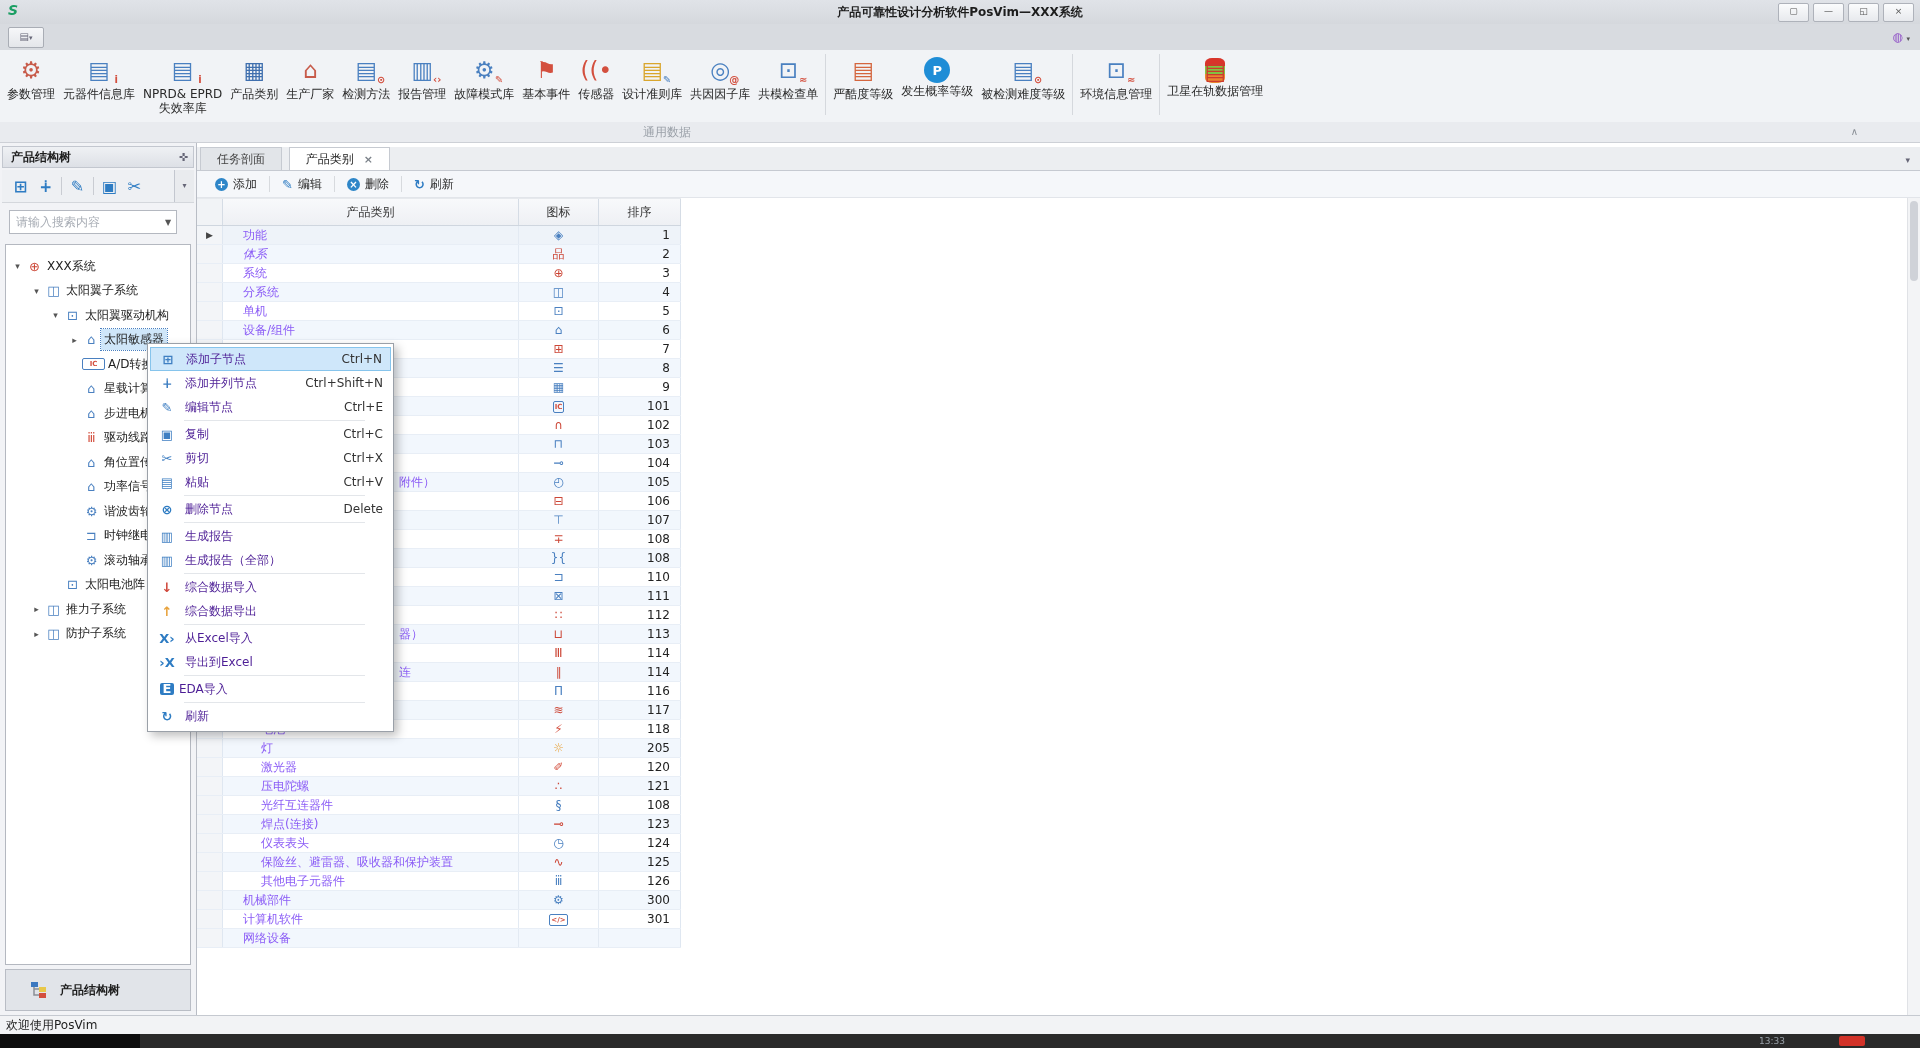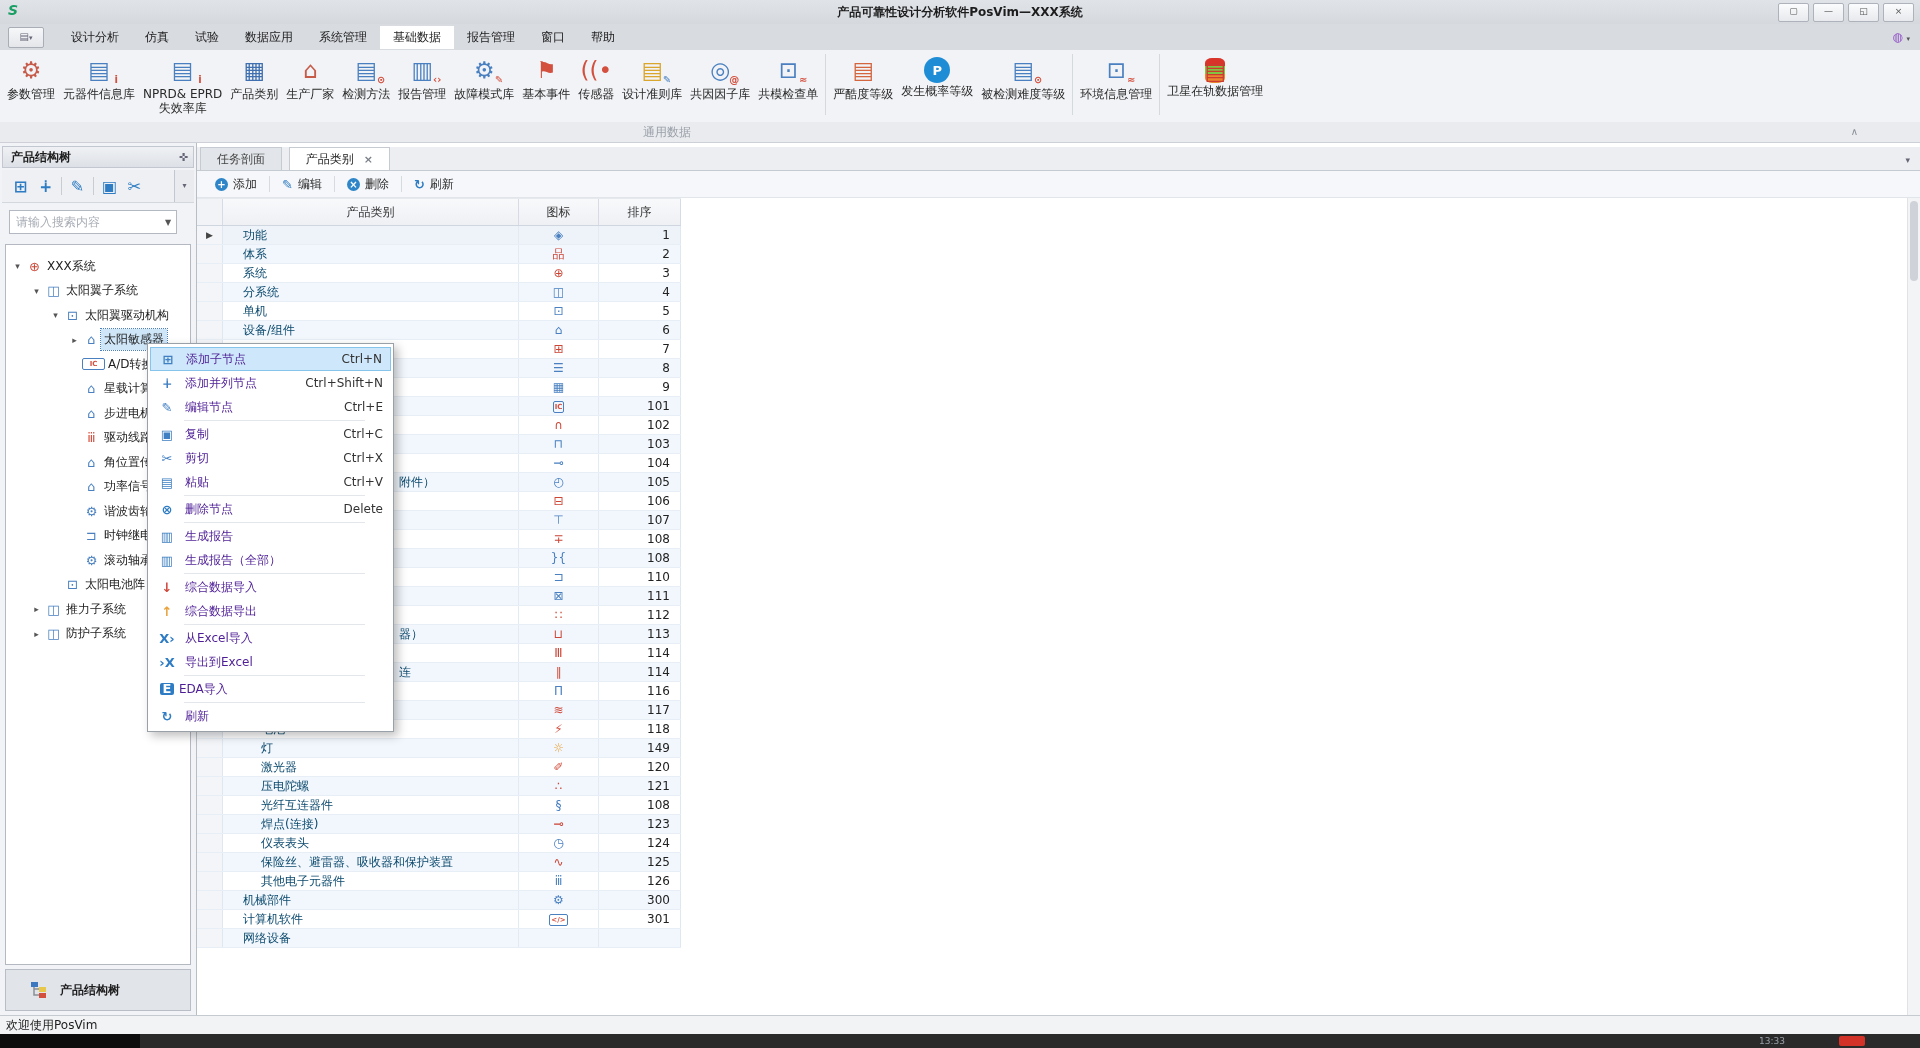--- a/index.html
+++ b/index.html
@@ -72,21 +72,21 @@
 .thead>div{line-height:26px;text-align:center;color:#333;border-right:1px solid #d5dce5;box-sizing:border-box;}
 .h-ind{width:26px;background:#f1f3f6;}
 .h-name{width:296px;}
 .h-icon{width:80px;}
 .h-sort{width:82px;}
 .trow{display:flex;height:19px;line-height:18px;border-bottom:1px solid #e8eef6;box-sizing:border-box;background:#fff;}
 .trow.alt{background:#f2f7fd;}
 .trow.cur{background:#eef3f9;}
 .trow>div{box-sizing:border-box;}
 .cind{width:26px;border-right:1px solid #dfe7f1;background:#f3f5f8;text-align:center;font-size:9px;color:#444;}
-.cname{width:296px;border-right:1px solid #e3eaf3;overflow:hidden;white-space:nowrap;color:#0c4a6e;}
+.cname{width:296px;border-right:1px solid #e3eaf3;overflow:hidden;white-space:nowrap;color:#8b5cf6;}
 .cicon{width:80px;border-right:1px solid #e3eaf3;text-align:center;font-size:12px;}
 .csort{width:82px;border-right:1px solid #dfe7f1;text-align:right;padding-right:10px;color:#222;}
 .boxed{font-size:7px;font-weight:bold;border:1px solid #4a80c0;border-radius:2px;padding:0 1px;line-height:10px;display:inline-block;vertical-align:middle;}
 .vscroll{position:absolute;top:55px;right:0;width:13px;bottom:0;background:#f3f4f6;border-left:1px solid #e0e2e6;box-sizing:border-box;}
 .vthumb{position:absolute;top:3px;left:2px;right:2px;height:80px;background:#cfd2d8;border-radius:4px;}
 
 
 #cmenu{position:absolute;left:147px;top:343px;width:247px;background:#fff;border:1px solid #9aa0a8;box-shadow:4px 4px 9px rgba(0,0,0,.25);padding:3px 0;box-sizing:border-box;z-index:50;}
 .mitem{height:24px;display:flex;align-items:center;padding:0 8px 0 4px;margin:0 2px;box-sizing:border-box;}
 .mitem .mi{width:26px;text-align:center;font-size:13px;font-weight:bold;flex:none;}
@@ -114,31 +114,20 @@
     <span id="wctrls">
         <span class="wbtn">▢</span>
         <span class="wbtn">—</span>
         <span class="wbtn">◱</span>
         <span class="wbtn">×</span>
       </span>
   </div>
 
   <div id="menubar">
     <span class="winbtn"><span>▤</span><span class="crt">▾</span></span>
-    <span id="menu-items" style="display:flex;">
-        <span class="mbitem">设计分析</span>
-        <span class="mbitem">仿真</span>
-        <span class="mbitem">试验</span>
-        <span class="mbitem">数据应用</span>
-        <span class="mbitem">系统管理</span>
-        <span class="mbitem active">基础数据</span>
-        <span class="mbitem">报告管理</span>
-        <span class="mbitem">窗口</span>
-        <span class="mbitem">帮助</span>
-      </span>
     <span class="useric"><span>◍</span> <span class="crt">▾</span></span>
   </div>
 
   <div id="ribbon">
       <div id="ribbon-items" style="display:flex;align-items:stretch;">
         <div class="ritem">
           <span class="ricon icon-params-manage" style="color: rgb(199, 91, 74);">⚙</span>
           <div class="rlabel">参数管理</div>
         </div>
         <div class="ritem">
@@ -370,21 +359,21 @@
       </div>
       <div id="tbody">
           <div class="trow cur">
             <div class="cind">▶</div>
             <div class="cname" style="padding-left: 20px;">功能</div>
             <div class="cicon"><span style="color: rgb(74, 128, 192);">◈</span></div>
             <div class="csort">1</div>
           </div>
           <div class="trow alt">
             <div class="cind"></div>
-            <div class="cname" style="padding-left: 20px;">体系</div>
+            <div class="cname" style="padding-left: 20px; font-style: italic;">体系</div>
             <div class="cicon"><span style="color: rgb(204, 70, 54);">品</span></div>
             <div class="csort">2</div>
           </div>
           <div class="trow">
             <div class="cind"></div>
             <div class="cname" style="padding-left: 20px;">系统</div>
             <div class="cicon"><span style="color: rgb(204, 70, 54);">⊕</span></div>
             <div class="csort">3</div>
           </div>
           <div class="trow alt">
@@ -528,21 +517,21 @@
           <div class="trow">
             <div class="cind"></div>
             <div class="cname" style="padding-left: 38px;">电池</div>
             <div class="cicon"><span style="color: rgb(211, 79, 62);">⚡</span></div>
             <div class="csort">118</div>
           </div>
           <div class="trow alt">
             <div class="cind"></div>
             <div class="cname" style="padding-left: 38px;">灯</div>
             <div class="cicon"><span style="color: rgb(232, 163, 61);">☼</span></div>
-            <div class="csort">149</div>
+            <div class="csort">205</div>
           </div>
           <div class="trow">
             <div class="cind"></div>
             <div class="cname" style="padding-left: 38px;">激光器</div>
             <div class="cicon"><span style="color: rgb(211, 79, 62);">✐</span></div>
             <div class="csort">120</div>
           </div>
           <div class="trow alt">
             <div class="cind"></div>
             <div class="cname" style="padding-left: 38px;">压电陀螺</div>

